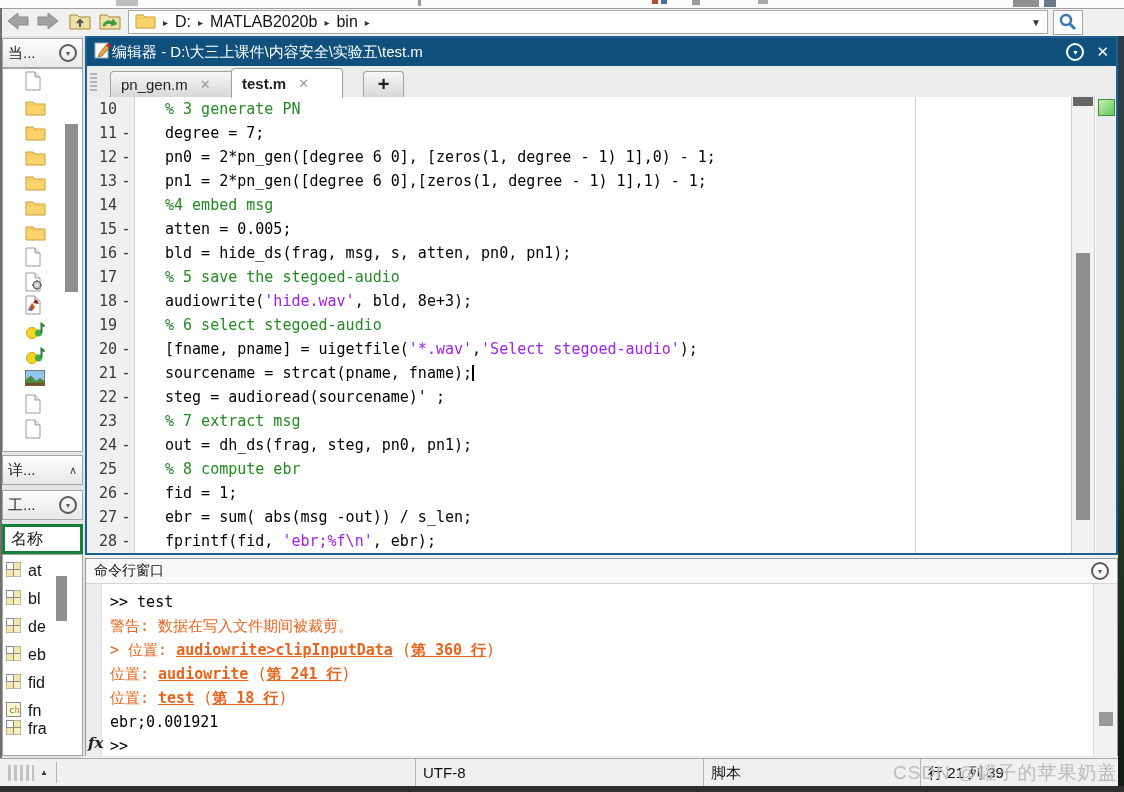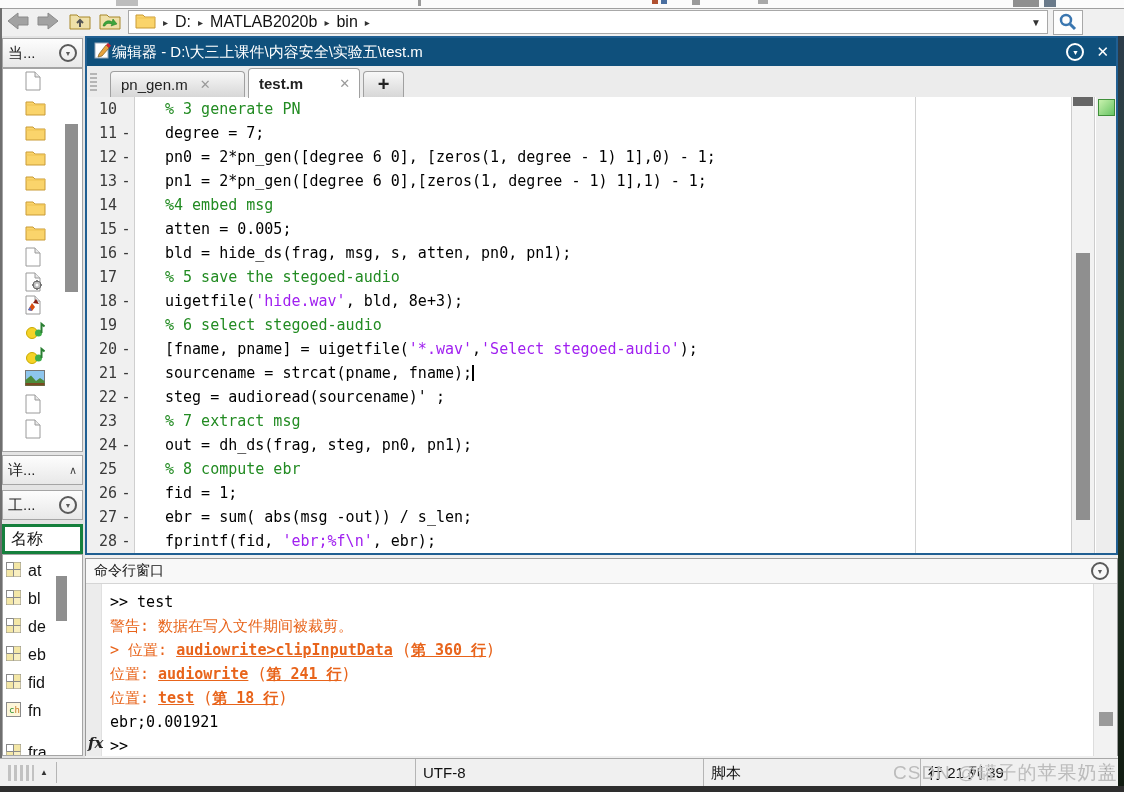--- a/index.html
+++ b/index.html
@@ -310,21 +310,21 @@
           </svg></span>
         <span class="vlabel">fid</span>
       </div>
       <div class="ws-row" style="top: 142px;">
         <span><svg width="15" height="15">
             <rect x="0.5" y="0.5" width="14" height="14" fill="#fdf6d8" stroke="#8a8a8a"></rect>
             <text x="3" y="11" font-size="9" font-family="monospace"><tspan fill="#2a8f2a">c</tspan><tspan fill="#c87820">h</tspan></text>
           </svg></span>
         <span class="vlabel">fn</span>
       </div>
-      <div class="ws-row" style="top: 184px; text-align: center;">
+      <div class="ws-row" style="top: 160px; text-align: center;">
         <span><svg width="15" height="15">
             <rect x="0.5" y="0.5" width="14" height="14" fill="#fff" stroke="#8a8a8a"></rect>
             <rect x="7.5" y="0.5" width="7" height="7" fill="#f4e7a6"></rect>
             <rect x="0.5" y="7.5" width="7" height="7" fill="#f4e7a6"></rect>
             <rect x="7.5" y="7.5" width="7" height="7" fill="#f9efc0"></rect>
             <path d="M7.5 0.5 V14.5 M0.5 7.5 H14.5" stroke="#8a8a8a"></path>
           </svg></span>
         <span class="vlabel">fra</span>
       </div>
     </div>
@@ -341,39 +341,39 @@
     <span class="ttl">编辑器 - D:\大三上课件\内容安全\实验五\test.m</span>
     <span class="circ white">▼</span>
     <span class="xbtn">✕</span>
   </div>
   <div class="tabbar" id="tabBar">
     <div class="tabgrip"></div>
   <div class="tab" style="left: 23px; width: 135px;">
         <span>pn_gen.m</span>
         <span class="tab-close">✕</span>
       </div>
-      <div class="tab active" style="left: 161px; width: 112px; gap: 24px;">
+      <div class="tab active" style="left: 144px; width: 112px;">
         <span>test.m</span>
         <span class="tab-close">✕</span>
       </div>
       <div class="tab plus" style="left: 276px; width: 41px;">+</div>
     </div>
   <div class="ed-body">
     <div class="gutter-bg"></div>
     <div class="guide-line"></div>
     <div id="codeLines">
         <div class="code-line" style="top: 0px;"><span class="ln">10</span><span class="ct"><span class="cm">% 3 generate PN</span></span></div>
         <div class="code-line" style="top: 24px;"><span class="ln">11</span><span class="mark">-</span><span class="ct"><span>degree = 7;</span></span></div>
         <div class="code-line" style="top: 48px;"><span class="ln">12</span><span class="mark">-</span><span class="ct"><span>pn0 = 2*pn_gen([degree 6 0], [zeros(1, degree - 1) 1],0) - 1;</span></span></div>
         <div class="code-line" style="top: 72px;"><span class="ln">13</span><span class="mark">-</span><span class="ct"><span>pn1 = 2*pn_gen([degree 6 0],[zeros(1, degree - 1) 1],1) - 1;</span></span></div>
         <div class="code-line" style="top: 96px;"><span class="ln">14</span><span class="ct"><span class="cm">%4 embed msg</span></span></div>
         <div class="code-line" style="top: 120px;"><span class="ln">15</span><span class="mark">-</span><span class="ct"><span>atten = 0.005;</span></span></div>
         <div class="code-line" style="top: 144px;"><span class="ln">16</span><span class="mark">-</span><span class="ct"><span>bld = hide_ds(frag, msg, s, atten, pn0, pn1);</span></span></div>
         <div class="code-line" style="top: 168px;"><span class="ln">17</span><span class="ct"><span class="cm">% 5 save the stegoed-audio</span></span></div>
-        <div class="code-line" style="top: 192px;"><span class="ln">18</span><span class="mark">-</span><span class="ct"><span>uigetfile(</span><span class="st">'hide.wav'</span><span>, bld, 8e+3);</span></span></div>
+        <div class="code-line" style="top: 192px;"><span class="ln">18</span><span class="mark">-</span><span class="ct"><span>audiowrite(</span><span class="st">'hide.wav'</span><span>, bld, 8e+3);</span></span></div>
         <div class="code-line" style="top: 216px;"><span class="ln">19</span><span class="ct"><span class="cm">% 6 select stegoed-audio</span></span></div>
         <div class="code-line" style="top: 240px; text-decoration: underline;"><span class="ln">20</span><span class="mark">-</span><span class="ct"><span>[fname, pname] = uigetfile(</span><span class="st">'*.wav'</span><span>,</span><span class="st">'Select stegoed-audio'</span><span>);</span></span></div>
         <div class="code-line" style="top: 264px; padding-left: 20px;"><span class="ln">21</span><span class="mark">-</span><span class="ct"><span>sourcename = strcat(pname, fname);</span><span class="caret"></span></span></div>
         <div class="code-line" style="top: 288px;"><span class="ln">22</span><span class="mark">-</span><span class="ct"><span>steg = audioread(sourcename)' ;</span></span></div>
         <div class="code-line" style="top: 312px;"><span class="ln">23</span><span class="ct"><span class="cm">% 7 extract msg</span></span></div>
         <div class="code-line" style="top: 336px;"><span class="ln">24</span><span class="mark">-</span><span class="ct"><span>out = dh_ds(frag, steg, pn0, pn1);</span></span></div>
         <div class="code-line" style="top: 360px;"><span class="ln">25</span><span class="ct"><span class="cm">% 8 compute ebr</span></span></div>
         <div class="code-line" style="top: 384px;"><span class="ln">26</span><span class="mark">-</span><span class="ct"><span>fid = 1;</span></span></div>
         <div class="code-line" style="top: 408px;"><span class="ln">27</span><span class="mark">-</span><span class="ct"><span>ebr = sum( abs(msg -out)) / s_len;</span></span></div>
         <div class="code-line" style="top: 432px;"><span class="ln">28</span><span class="mark">-</span><span class="ct"><span>fprintf(fid, </span><span class="st">'ebr;%f\n'</span><span>, ebr);</span></span></div>

